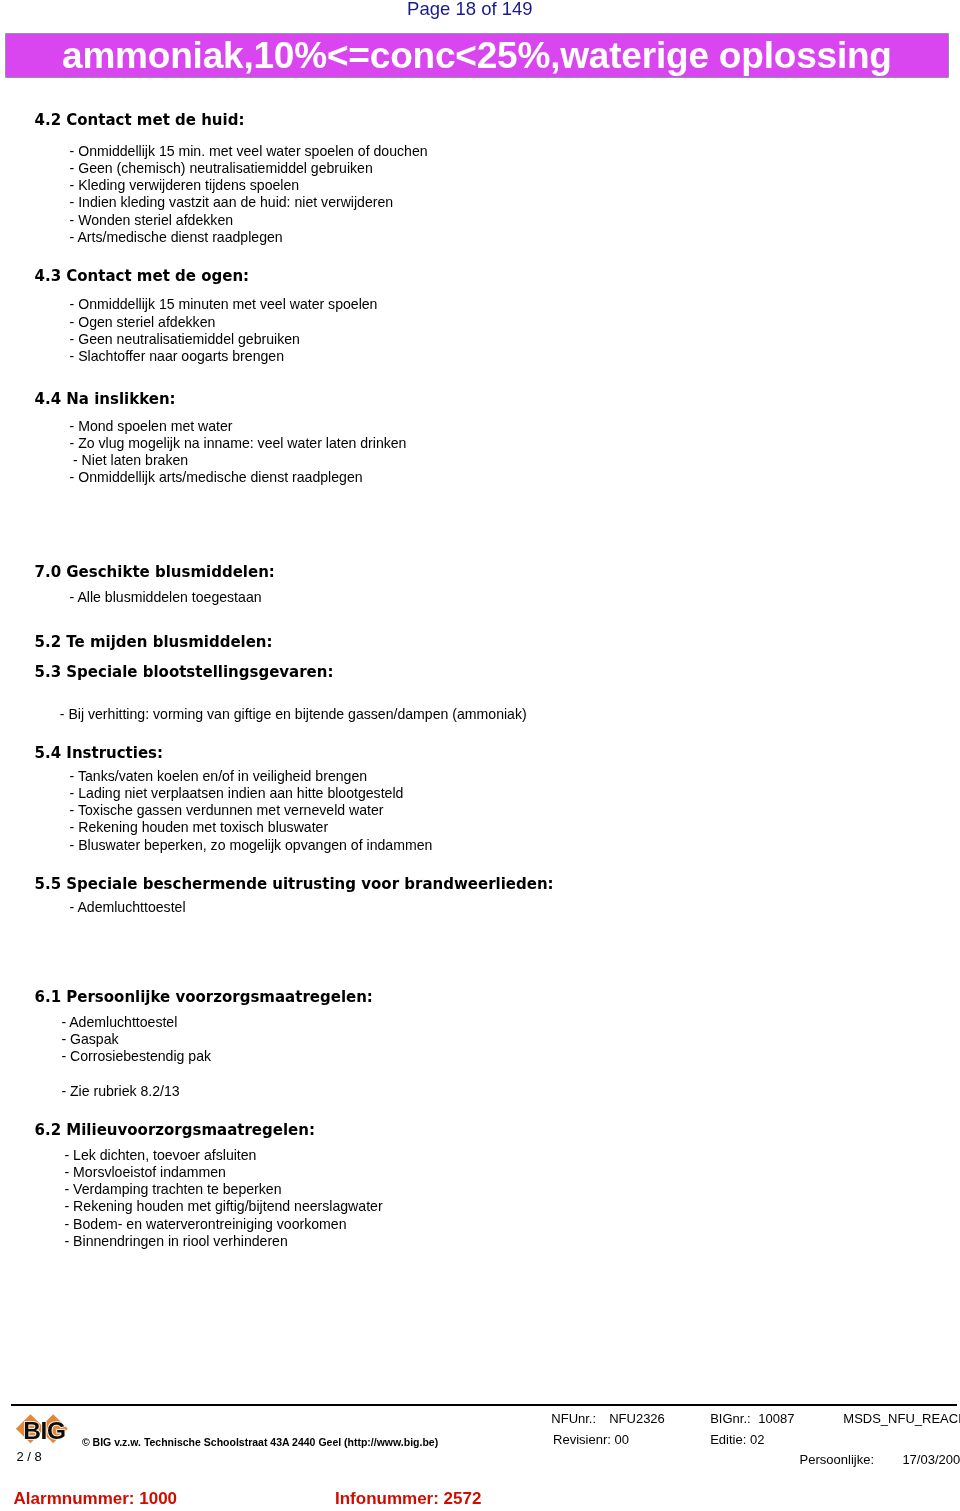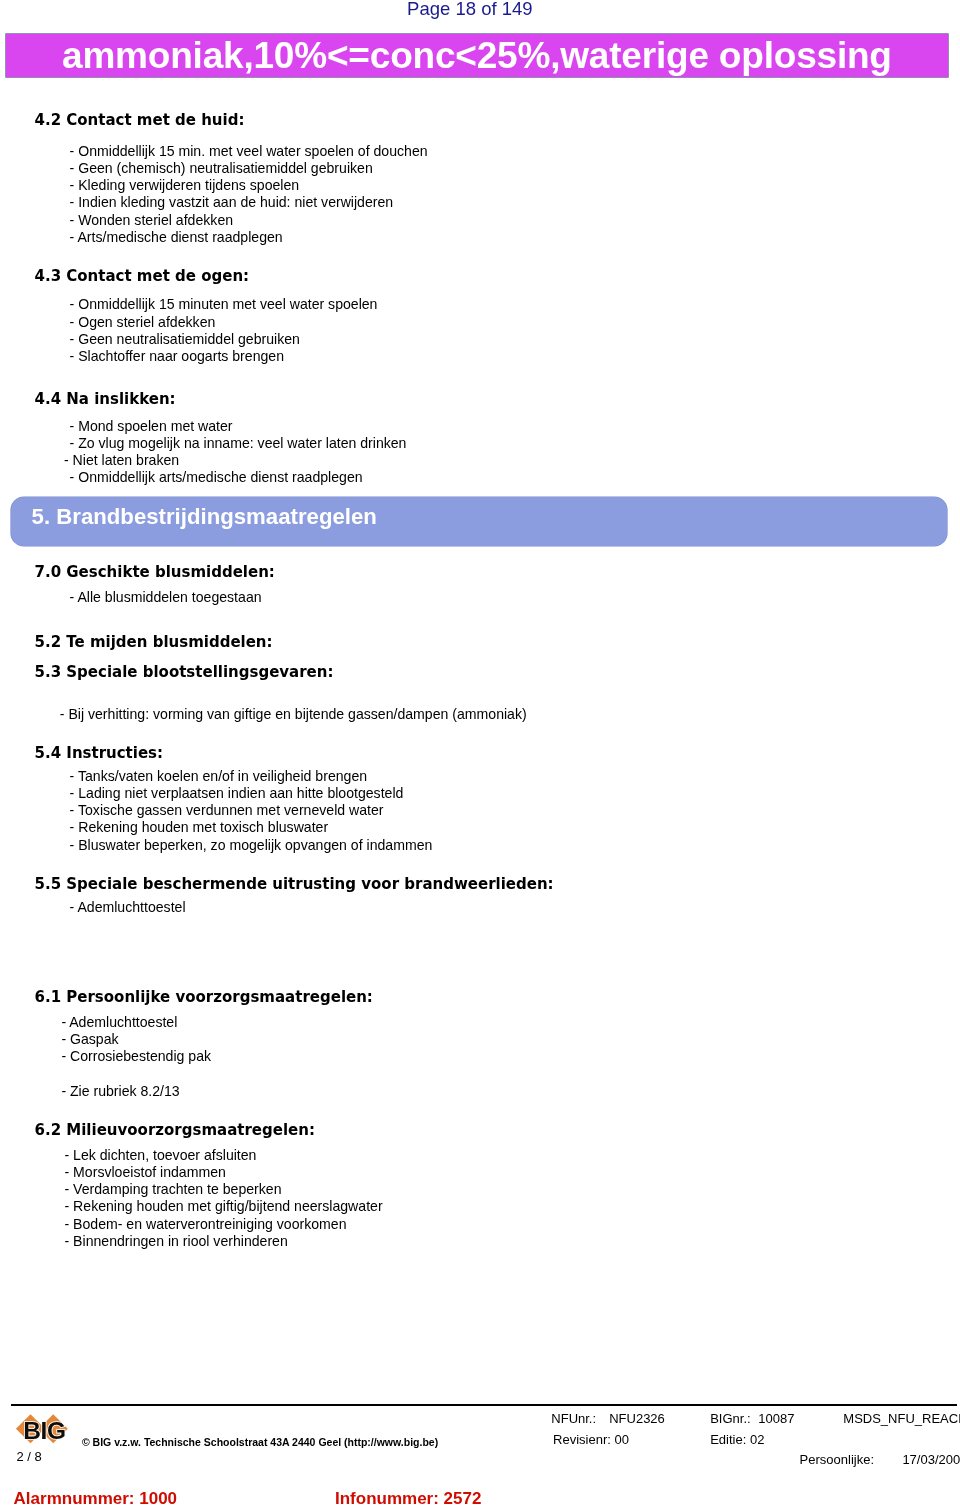--- a/index.html
+++ b/index.html
@@ -32,40 +32,37 @@
   .logo{position:absolute;}
 </style>
 </head>
 <body>
 
 <div class="page">
   <div class="pagenum">Page 18 of 149</div>
   <div class="titleband">
     <div class="t">ammoniak,10%&lt;=conc&lt;25%,waterige oplossing</div>
   </div>
-  <div class="band" style="left:10.8px;top:496.8px;width:936.4px;height:49px">
-    <div class="t" style="left:20.8px;top:9.5px">5. Brandbestrijdingsmaatregelen</div>
-  </div>
 
   <div class="h2" style="left:34.5px;top:112.5px">4.2 Contact met de huid:</div>
   <div class="li" style="left:69.6px;top:143.7px">- Onmiddellijk 15 min. met veel water spoelen of douchen</div>
   <div class="li" style="left:69.6px;top:160.9px">- Geen (chemisch) neutralisatiemiddel gebruiken</div>
   <div class="li" style="left:69.6px;top:178.2px">- Kleding verwijderen tijdens spoelen</div>
   <div class="li" style="left:69.6px;top:195.4px">- Indien kleding vastzit aan de huid: niet verwijderen</div>
   <div class="li" style="left:69.6px;top:212.7px">- Wonden steriel afdekken</div>
   <div class="li" style="left:69.6px;top:229.9px">- Arts/medische dienst raadplegen</div>
   <div class="h2" style="left:34.5px;top:269.0px">4.3 Contact met de ogen:</div>
   <div class="li" style="left:69.6px;top:297.3px">- Onmiddellijk 15 minuten met veel water spoelen</div>
   <div class="li" style="left:69.6px;top:314.6px">- Ogen steriel afdekken</div>
   <div class="li" style="left:69.6px;top:331.9px">- Geen neutralisatiemiddel gebruiken</div>
   <div class="li" style="left:69.6px;top:349.2px">- Slachtoffer naar oogarts brengen</div>
   <div class="h2" style="left:34.5px;top:391.6px">4.4 Na inslikken:</div>
   <div class="li" style="left:69.6px;top:418.5px">- Mond spoelen met water</div>
   <div class="li" style="left:69.6px;top:435.8px">- Zo vlug mogelijk na inname: veel water laten drinken</div>
-  <div class="li" style="left:64px;top:453.1px">- Niet laten braken</div>
+  <div class="li" style="left:73px;top:453.1px">- Niet laten braken</div>
   <div class="li" style="left:69.6px;top:470.4px">- Onmiddellijk arts/medische dienst raadplegen</div>
   <div class="h2" style="left:34.5px;top:564.6px">7.0 Geschikte blusmiddelen:</div>
   <div class="li" style="left:69.6px;top:590.1px">- Alle blusmiddelen toegestaan</div>
   <div class="h2" style="left:34.5px;top:635.0px">5.2 Te mijden blusmiddelen:</div>
   <div class="h2" style="left:34.5px;top:665.0px">5.3 Speciale blootstellingsgevaren:</div>
   <div class="li" style="left:59.8px;top:706.5px">- Bij verhitting: vorming van giftige en bijtende gassen/dampen (ammoniak)</div>
   <div class="h2" style="left:34.5px;top:746.3px">5.4 Instructies:</div>
   <div class="li" style="left:69.6px;top:768.5px">- Tanks/vaten koelen en/of in veiligheid brengen</div>
   <div class="li" style="left:69.6px;top:785.8px">- Lading niet verplaatsen indien aan hitte blootgesteld</div>
   <div class="li" style="left:69.6px;top:803.1px">- Toxische gassen verdunnen met verneveld water</div>

